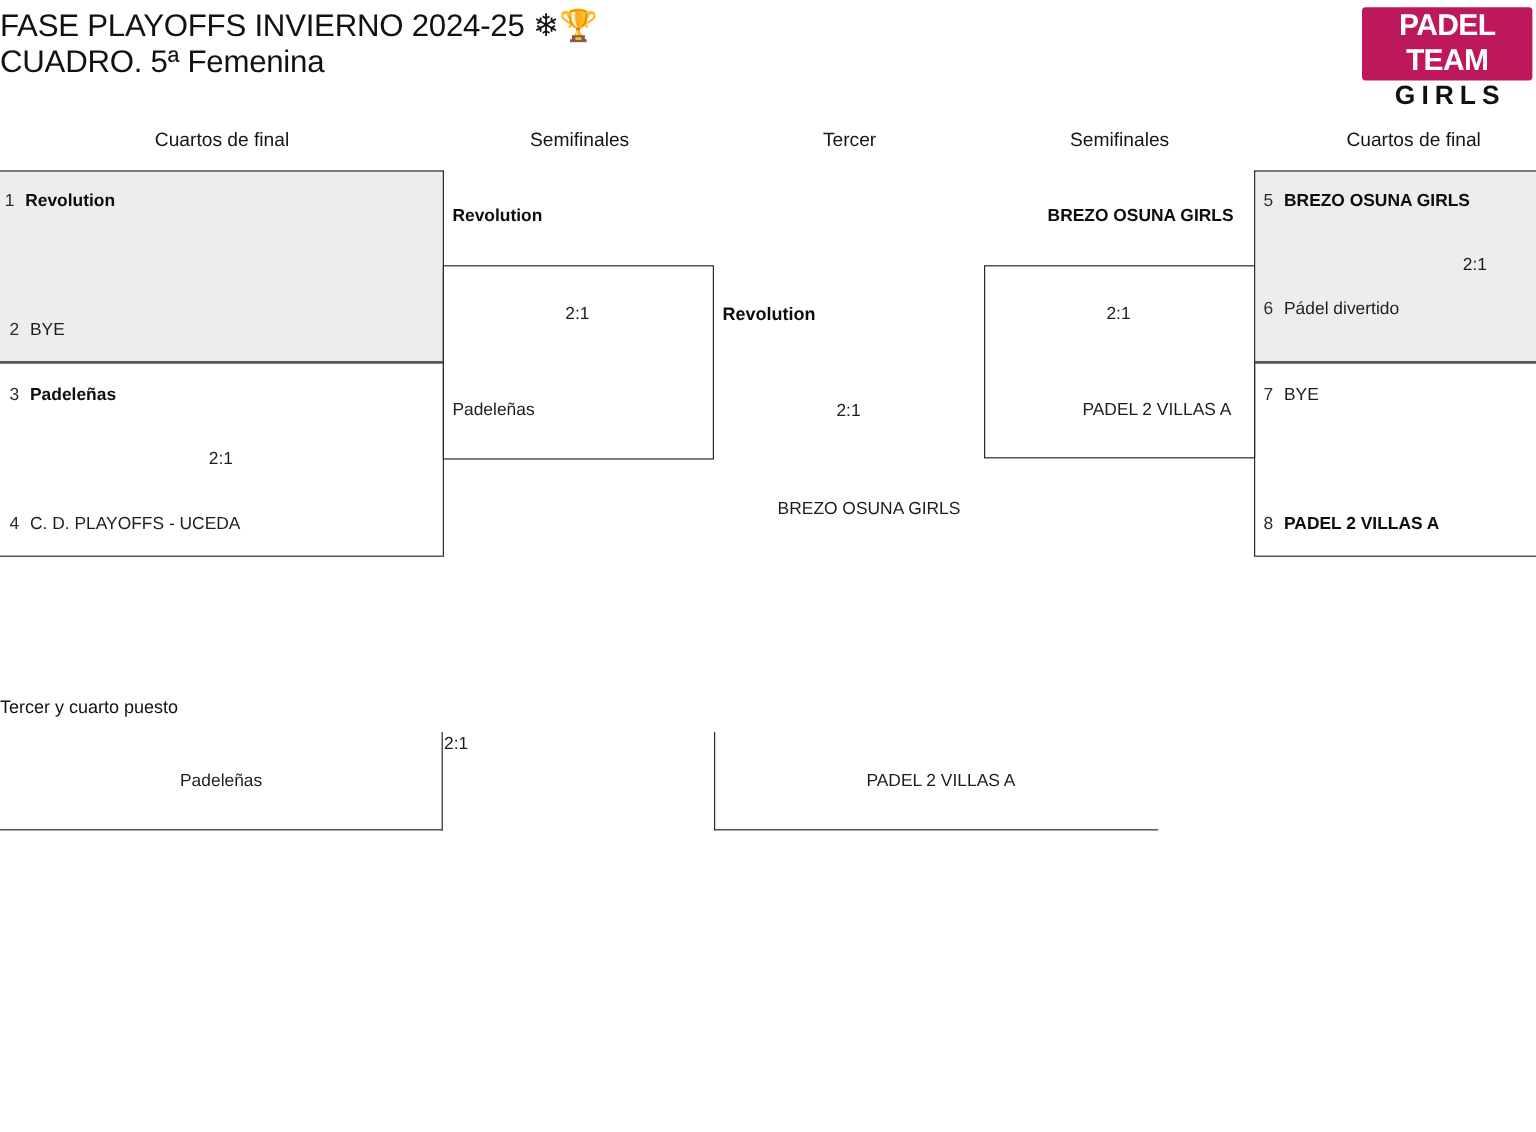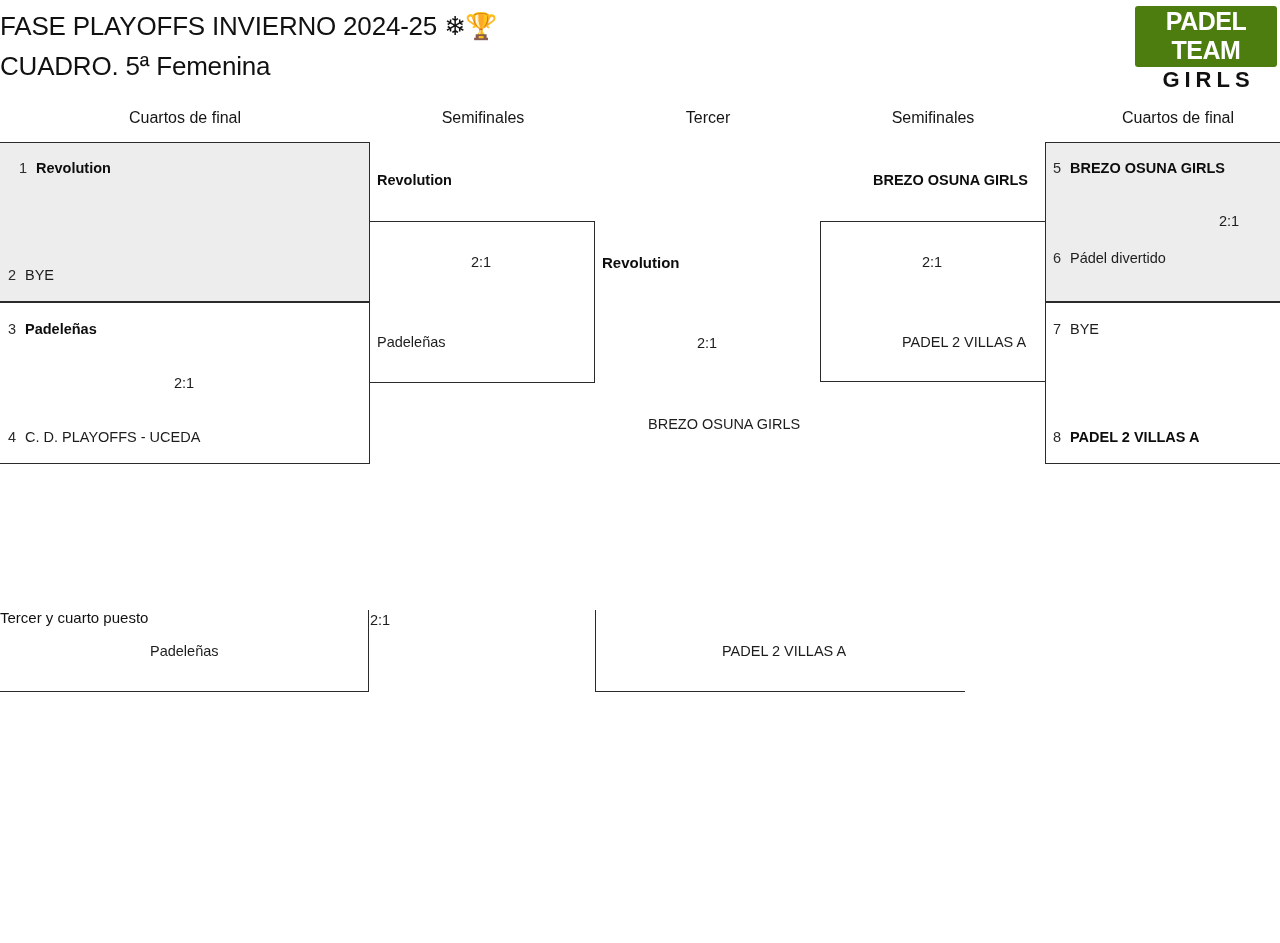--- a/index.html
+++ b/index.html
@@ -12,35 +12,35 @@
     overflow: hidden;
   }
   #root { position: relative; width: 1280px; height: 943px; }
 
   
   .title {
     position: absolute;
     left: 0; top: 6px;
     width: 1000px;
     font-size: 26px;
-    line-height: 40px;
+    line-height: 30px;
     font-weight: 400;
     letter-spacing: -0.2px;
     color: #111;
     white-space: pre-line;
   }
   .logo {
     position: absolute;
     right: 3px; top: 6px;
     width: 142px;
     text-align: center;
     user-select: none;
   }
   .logo-top {
-    background: #4d7c0f;
+    background: #be185d;
     color: #ffffff;
     font-weight: 700;
     font-size: 25px;
     line-height: 29px;
     letter-spacing: -0.5px;
     padding: 1px 4px 2px 4px;
     border-radius: 3px;
     font-family: "Liberation Sans", sans-serif;
   }
   .logo-bottom {
@@ -107,21 +107,20 @@
   .label.big { font-size: 15px; }
 
   
   .tp-title {
     position: absolute;
     left: 0; top: 581px;
     font-size: 15px;
     font-weight: 400;
     color: #111;
     white-space: nowrap;
-    margin-top: 28px;
   }
   .line {
     position: absolute;
     background: #2b2b2b;
   }
 </style>
 </head>
 <body>
 
 <div id="root">
@@ -134,21 +133,21 @@
     <div class="logo-bottom">GIRLS</div>
   </div>
 
   <div class="round-head" style="left:85px; width:200px;">Cuartos de final</div>
   <div class="round-head" style="left:383px; width:200px;">Semifinales</div>
   <div class="round-head" style="left:608px; width:200px;">Tercer</div>
   <div class="round-head" style="left:833px; width:200px;">Semifinales</div>
   <div class="round-head" style="left:1122px; width:200px; text-align:left;">Cuartos de final</div>
 
   <div class="box shaded" style="left:-1px; top:142px; width:371px; height:160px;"></div>
-  <div class="slot winner" style="left:19px; top:160px;">
+  <div class="slot winner" style="left:4px; top:160px;">
     <span class="seed">1</span><span class="team">Revolution</span>
   </div>
   <div class="slot" style="left:8px; top:267px;">
     <span class="seed">2</span><span class="team">BYE</span>
   </div>
   <div class="score" style="left:172px; top:213px;"></div>
 
   <div class="box" style="left:-1px; top:302px; width:371px; height:162px;"></div>
   <div class="slot winner" style="left:8px; top:321px;">
     <span class="seed">3</span><span class="team">Padeleñas</span>

